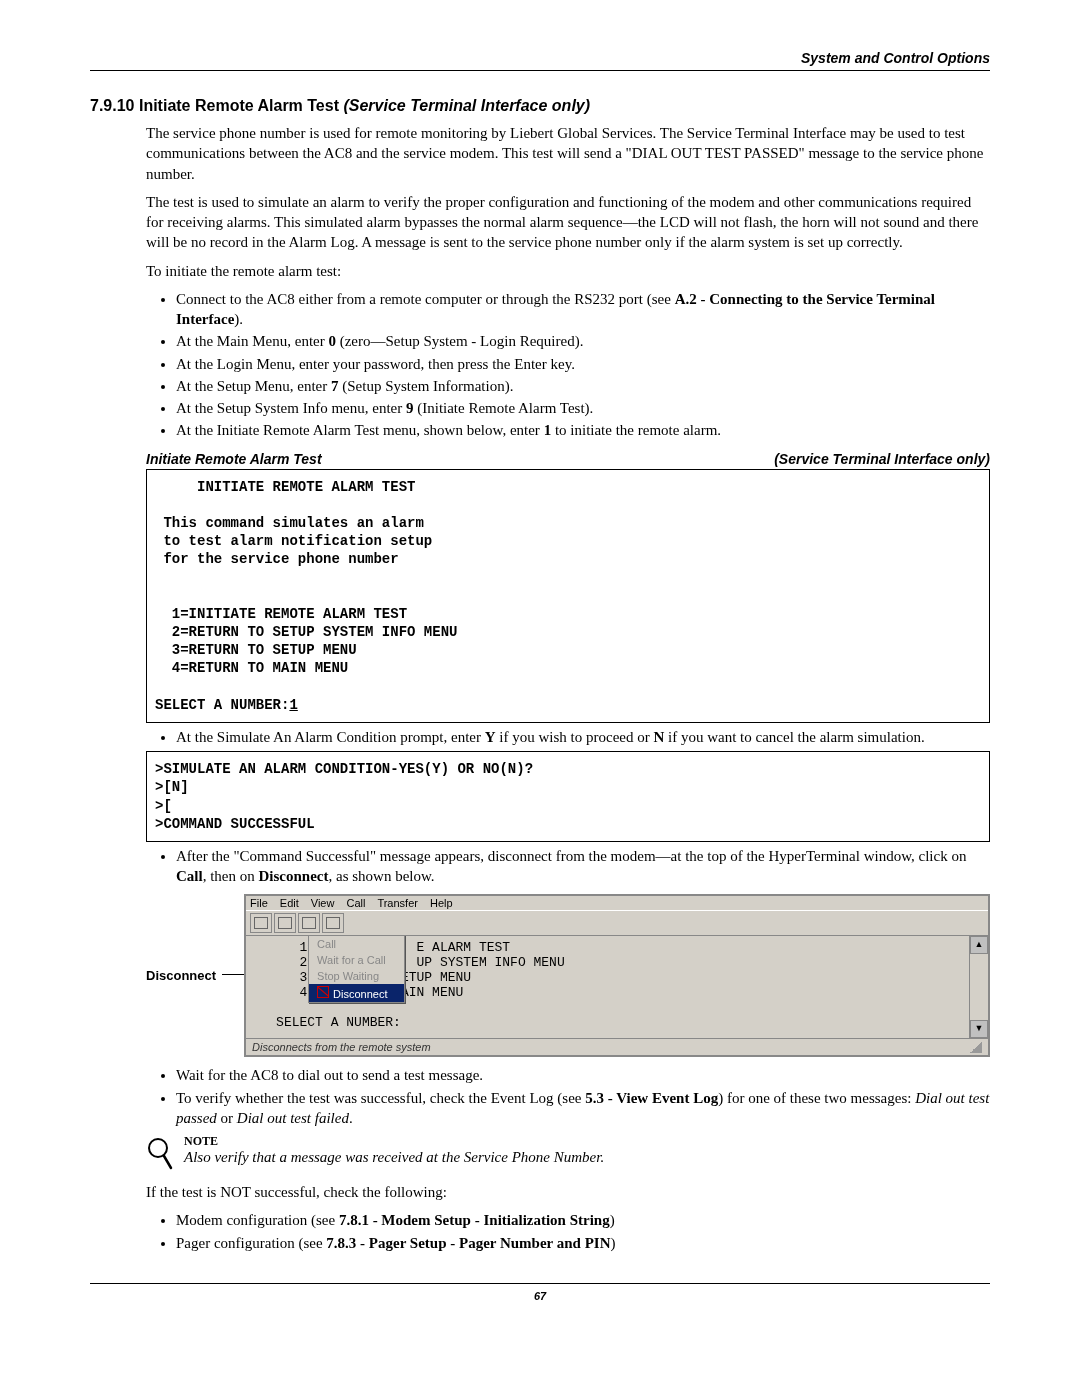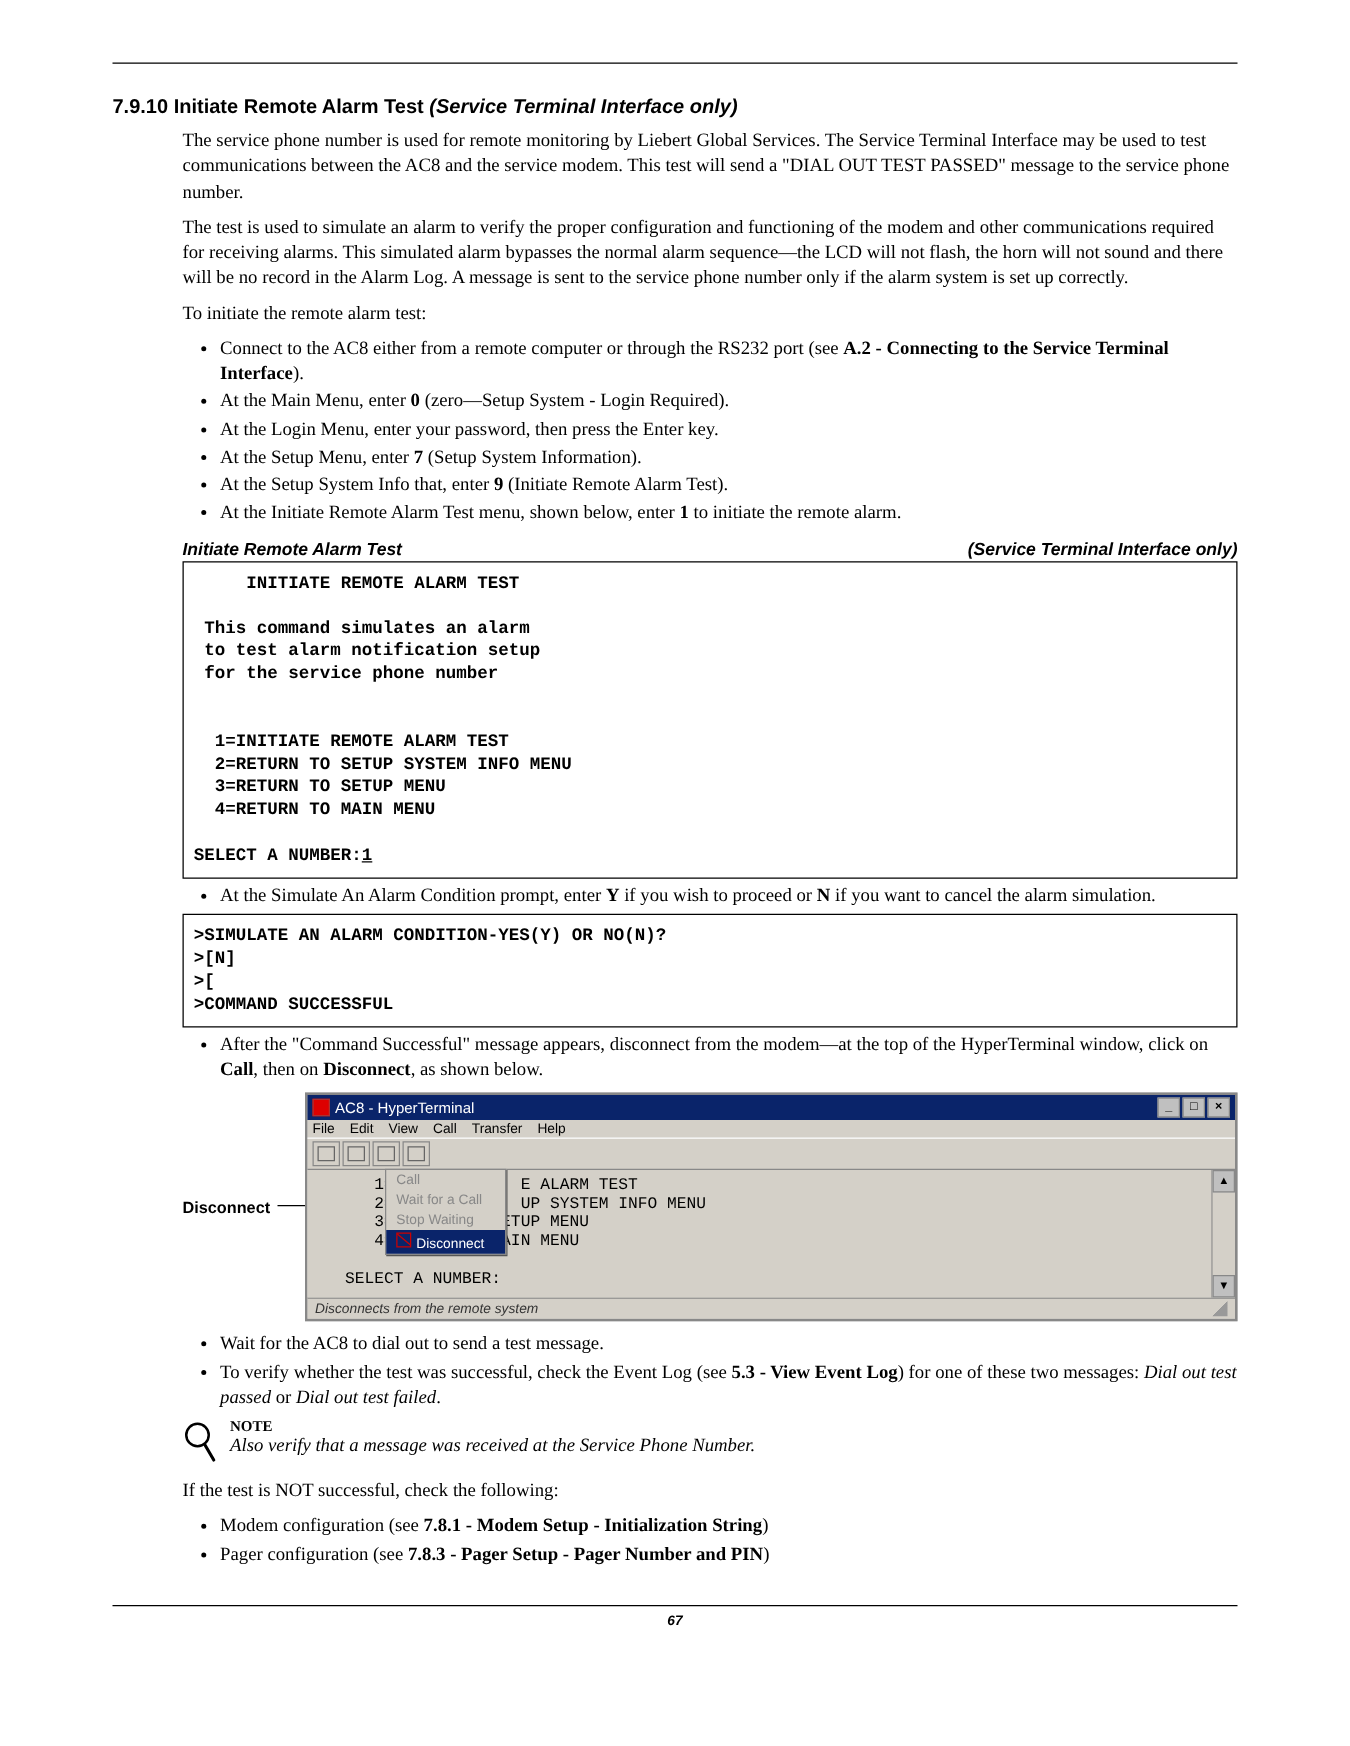--- a/index.html
+++ b/index.html
@@ -273,20 +273,21 @@
   font-weight: bold;
   font-style: italic;
   font-size: 11px;
   margin-top: 6px;
 }
 </style>
 </head>
 <body>
 
 <div class="page">
+  <div class="header-right">System and Control Options</div>
   <hr class="top-rule">
 
   <div class="section-heading">
     <span>7.9.10</span>
     <span>Initiate Remote Alarm Test</span>
     <span class="sub-italic">(Service Terminal Interface only)</span>
   </div>
 
   <div class="body-block">
     <p>The service phone number is used for remote monitoring by Liebert Global Services. The Service Terminal Interface may be used to test communications between the AC8 and the service modem. This test will send a "DIAL OUT TEST PASSED" message to the service phone number.</p>
@@ -298,21 +299,21 @@
         <span>Connect to the AC8 either from a remote computer or through the RS232 port (see </span><span class="bold">A.2 - Connecting to the Service Terminal Interface</span><span>).</span>
       </li>
       <li>
         <span>At the Main Menu, enter </span><span class="bold">0</span><span> (zero—Setup System - Login Required).</span>
       </li>
       <li>At the Login Menu, enter your password, then press the Enter key.</li>
       <li>
         <span>At the Setup Menu, enter </span><span class="bold">7</span><span> (Setup System Information).</span>
       </li>
       <li>
-        <span>At the Setup System Info that, enter </span><span class="bold">9</span><span> (Initiate Remote Alarm Test).</span>
+        <span>At the Setup System Info menu, enter </span><span class="bold">9</span><span> (Initiate Remote Alarm Test).</span>
       </li>
       <li>
         <span>At the Initiate Remote Alarm Test menu, shown below, enter </span><span class="bold">1</span><span> to initiate the remote alarm.</span>
       </li>
     </ul>
 
     <div class="code-heading-row">
       <span>Initiate Remote Alarm Test</span>
       <span>(Service Terminal Interface only)</span>
     </div>
@@ -344,31 +345,20 @@
     <ul class="narrow-list">
       <li>
         <span>After the "Command Successful" message appears, disconnect from the modem—at the top of the HyperTerminal window, click on </span><span class="bold">Call</span><span>, then on </span><span class="bold">Disconnect</span><span>, as shown below.</span>
       </li>
     </ul>
 
     <div class="screenshot-wrap">
       <span class="disconnect-label">Disconnect</span>
       <span class="connector"></span>
       <div class="hyperterm">
-        <div class="ht-title">
-          <span class="ht-title-left">
-            <span class="ht-red-icon"></span>
-            <span>AC8 - HyperTerminal</span>
-          </span>
-          <span class="ht-ctrl">
-            <span class="ht-btn">_</span>
-            <span class="ht-btn">□</span>
-            <span class="ht-btn">×</span>
-          </span>
-        </div>
         <div class="ht-menu">
           <span>File</span>
           <span>Edit</span>
           <span>View</span>
           <span class="open">Call</span>
           <span>Transfer</span>
           <span>Help</span>
         </div>
         <div class="ht-toolbar">
           <span class="tb-btn"></span>

